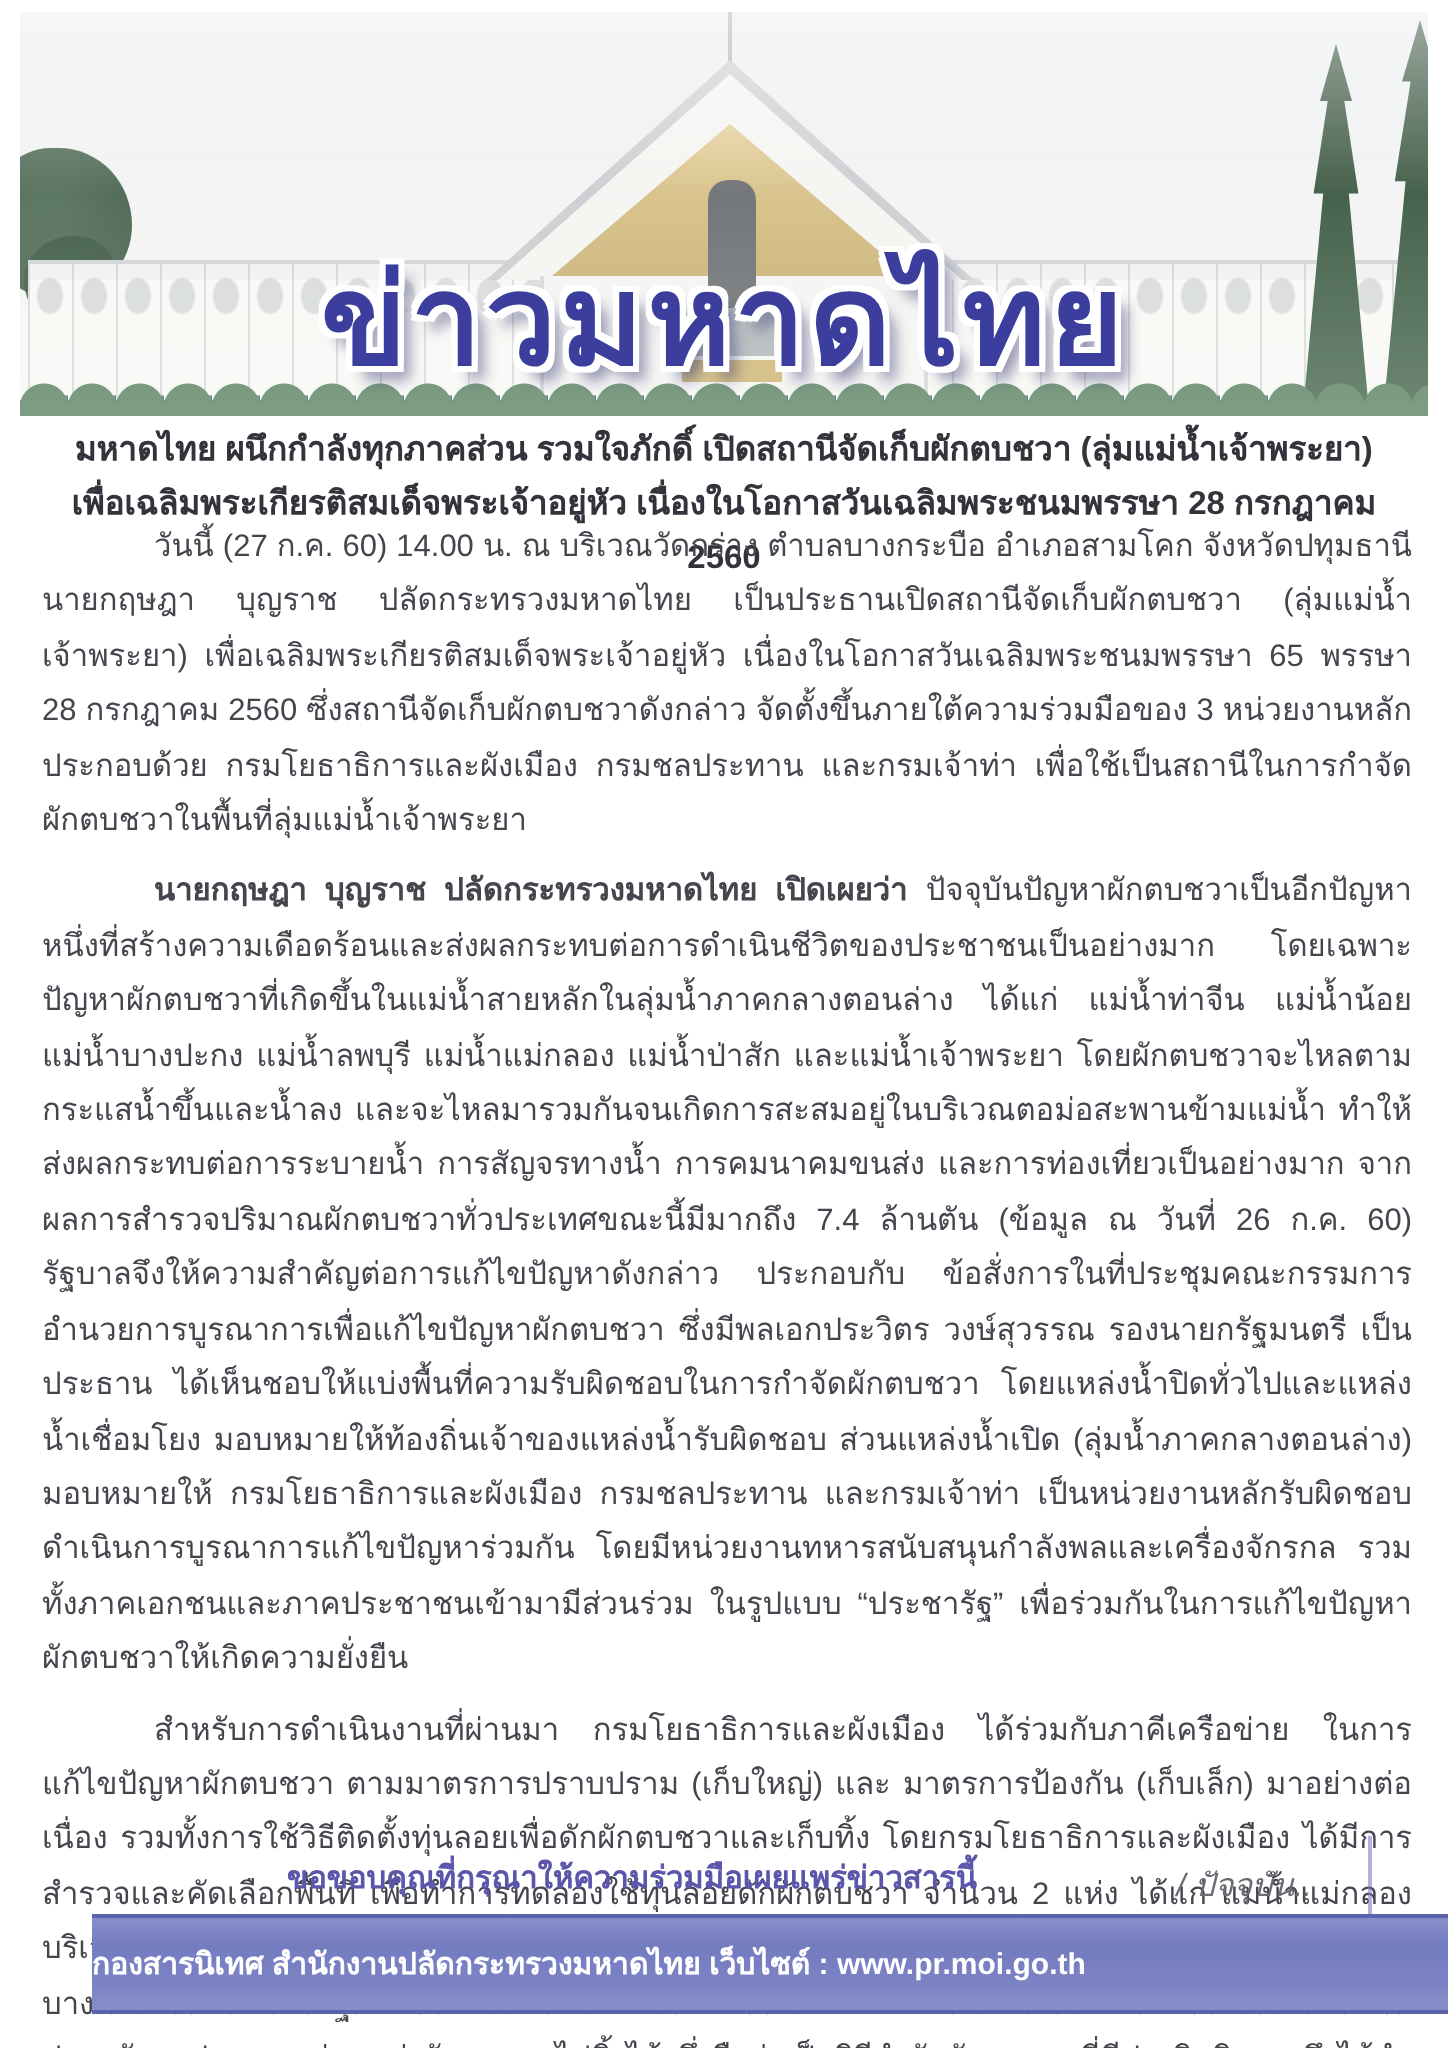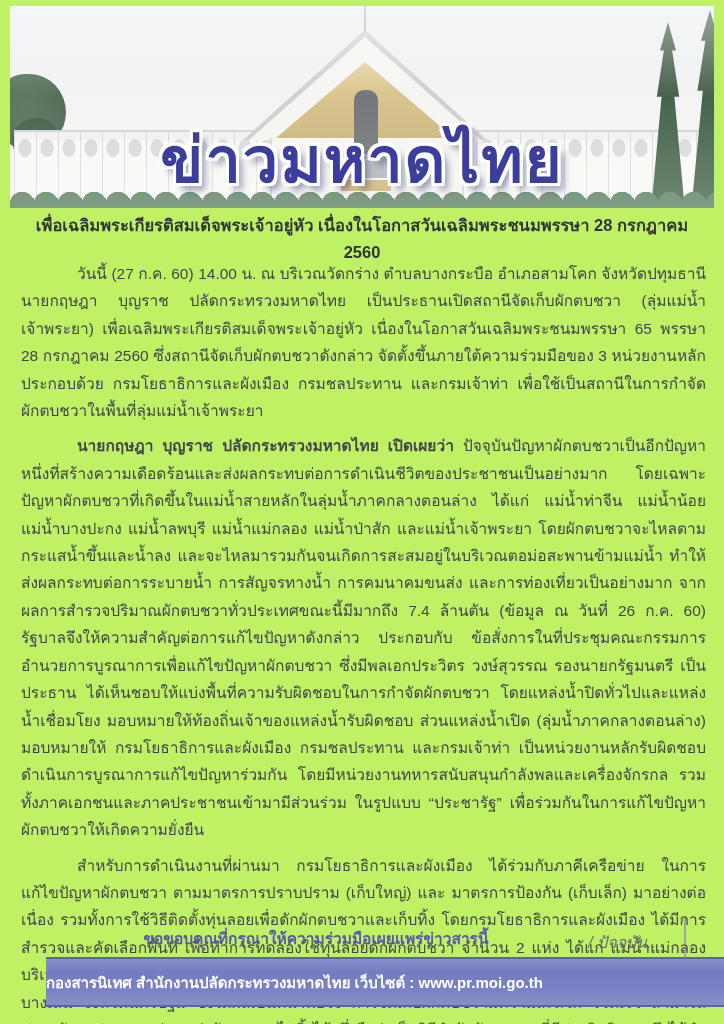--- a/index.html
+++ b/index.html
@@ -1,18 +1,18 @@
 <!DOCTYPE html>
 <html><head>
 <meta charset="utf-8">
 <style>
   html,body{margin:0;padding:0;background:#e8e8e8;}
   .page{
     position:relative; width:724px; height:1024px; margin:0 auto;
-    background:#bef264; overflow:hidden;
+    background:#ffffff; overflow:hidden;
     font-family:"Liberation Sans","DejaVu Sans",sans-serif;
     color:#45454e;
   }
   
   .photo{
     position:absolute; left:10px; top:6px; width:704px; height:202px;
     background:linear-gradient(180deg,#e7ebee 0%,#f1f2f1 45%,#f7f7f4 100%);
     overflow:hidden;
   }
   .photo *{position:absolute;}
@@ -110,20 +110,21 @@
     <div class="pedestal"></div>
     <div class="plaque"></div>
     <div class="pine pine1"></div>
     <div class="pine pine2"></div>
     <div class="hedge"></div>
     <div class="photo-wash"></div>
     <div class="newsletter-title">ข่าวมหาดไทย</div>
   </div>
 
   <div class="headline">
+    <div>มหาดไทย ผนึกกำลังทุกภาคส่วน รวมใจภักดิ์ เปิดสถานีจัดเก็บผักตบชวา (ลุ่มแม่น้ำเจ้าพระยา)</div>
     <div>เพื่อเฉลิมพระเกียรติสมเด็จพระเจ้าอยู่หัว เนื่องในโอกาสวันเฉลิมพระชนมพรรษา 28 กรกฎาคม 2560</div>
   </div>
 
   <div class="bodytext">
     <p><span class="lead"></span><span>วันนี้ (27 ก.ค. 60) 14.00 น. ณ บริเวณวัดกร่าง ตำบลบางกระบือ อำเภอสามโคก จังหวัดปทุมธานี นายกฤษฎา บุญราช ปลัดกระทรวงมหาดไทย เป็นประธานเปิดสถานีจัดเก็บผักตบชวา (ลุ่มแม่น้ำเจ้าพระยา) เพื่อเฉลิมพระเกียรติสมเด็จพระเจ้าอยู่หัว เนื่องในโอกาสวันเฉลิมพระชนมพรรษา 65 พรรษา 28 กรกฎาคม 2560 ซึ่งสถานีจัดเก็บผักตบชวาดังกล่าว จัดตั้งขึ้นภายใต้ความร่วมมือของ 3 หน่วยงานหลัก ประกอบด้วย กรมโยธาธิการและผังเมือง กรมชลประทาน และกรมเจ้าท่า เพื่อใช้เป็นสถานีในการกำจัดผักตบชวาในพื้นที่ลุ่มแม่น้ำเจ้าพระยา</span></p>
     <p><span class="lead">นายกฤษฎา บุญราช ปลัดกระทรวงมหาดไทย เปิดเผยว่า</span><span> ปัจจุบันปัญหาผักตบชวาเป็นอีกปัญหาหนึ่งที่สร้างความเดือดร้อนและส่งผลกระทบต่อการดำเนินชีวิตของประชาชนเป็นอย่างมาก โดยเฉพาะปัญหาผักตบชวาที่เกิดขึ้นในแม่น้ำสายหลักในลุ่มน้ำภาคกลางตอนล่าง ได้แก่ แม่น้ำท่าจีน แม่น้ำน้อย แม่น้ำบางปะกง แม่น้ำลพบุรี แม่น้ำแม่กลอง แม่น้ำป่าสัก และแม่น้ำเจ้าพระยา โดยผักตบชวาจะไหลตามกระแสน้ำขึ้นและน้ำลง และจะไหลมารวมกันจนเกิดการสะสมอยู่ในบริเวณตอม่อสะพานข้ามแม่น้ำ ทำให้ส่งผลกระทบต่อการระบายน้ำ การสัญจรทางน้ำ การคมนาคมขนส่ง และการท่องเที่ยวเป็นอย่างมาก จากผลการสำรวจปริมาณผักตบชวาทั่วประเทศขณะนี้มีมากถึง 7.4 ล้านตัน (ข้อมูล ณ วันที่ 26 ก.ค. 60) รัฐบาลจึงให้ความสำคัญต่อการแก้ไขปัญหาดังกล่าว ประกอบกับ ข้อสั่งการในที่ประชุมคณะกรรมการอำนวยการบูรณาการเพื่อแก้ไขปัญหาผักตบชวา ซึ่งมีพลเอกประวิตร วงษ์สุวรรณ รองนายกรัฐมนตรี เป็นประธาน ได้เห็นชอบให้แบ่งพื้นที่ความรับผิดชอบในการกำจัดผักตบชวา โดยแหล่งน้ำปิดทั่วไปและแหล่งน้ำเชื่อมโยง มอบหมายให้ท้องถิ่นเจ้าของแหล่งน้ำรับผิดชอบ ส่วนแหล่งน้ำเปิด (ลุ่มน้ำภาคกลางตอนล่าง) มอบหมายให้ กรมโยธาธิการและผังเมือง กรมชลประทาน และกรมเจ้าท่า เป็นหน่วยงานหลักรับผิดชอบดำเนินการบูรณาการแก้ไขปัญหาร่วมกัน โดยมีหน่วยงานทหารสนับสนุนกำลังพลและเครื่องจักรกล รวมทั้งภาคเอกชนและภาคประชาชนเข้ามามีส่วนร่วม ในรูปแบบ “ประชารัฐ” เพื่อร่วมกันในการแก้ไขปัญหาผักตบชวาให้เกิดความยั่งยืน</span></p>
     <p><span class="lead"></span><span>สำหรับการดำเนินงานที่ผ่านมา กรมโยธาธิการและผังเมือง ได้ร่วมกับภาคีเครือข่าย ในการแก้ไขปัญหาผักตบชวา ตามมาตรการปราบปราม (เก็บใหญ่) และ มาตรการป้องกัน (เก็บเล็ก) มาอย่างต่อเนื่อง รวมทั้งการใช้วิธีติดตั้งทุ่นลอยเพื่อดักผักตบชวาและเก็บทิ้ง โดยกรมโยธาธิการและผังเมือง ได้มีการสำรวจและคัดเลือกพื้นที่ เพื่อทำการทดลองใช้ทุ่นลอยดักผักตบชวา จำนวน 2 แห่ง ได้แก่ แม่น้ำแม่กลอง บริเวณสะพานกอบกุล อำเภอเมือง จังหวัดราชบุรี และ แม่น้ำท่าจีน บริเวณสะพานวัดบางไผ่นารถ อำเภอบางเลน จังหวัดนครปฐม ซึ่งได้ผลเป็นที่น่าพอใจ การจัดเก็บผักตบชวามีความสะดวก รวดเร็ว สามารถประหยัดงบประมาณค่าขนส่งผักตบชวาไปทิ้งได้ ซึ่งถือว่าเป็นวิธีกำจัดผักตบชวาที่มีประสิทธิภาพ จึงได้นำวิธีการดังกล่าวไปขยายผลยังลุ่มแม่น้ำเจ้าพระยา โดยการจัดตั้งสถานีจัดเก็บผักตบชวาที่บริเวณสะพานข้ามแม่น้ำเจ้าพระยา ระหว่างอำเภอสามโคก จังหวัดปทุมธานี กับอำเภอบางไทร จังหวัดพระนครศรีอยุธยา ขึ้นอีกแห่งหนึ่ง โดยกรมโยธาธิการและผังเมือง กรมชลประทาน สนับสนุนเครื่องจักรกลและอุปกรณ์ พร้อมเจ้าหน้าที่จัดเก็บผักตบชวา และหน่วยงานทหารในพื้นที่สนับสนุนกำลังพล องค์กรปกครองส่วนท้องถิ่นและภาคเอกชน ร่วมกันสนับสนุนแรงงาน เพื่อบูรณาการในการเร่งกำจัดผักตบชวาในพื้นที่รับผิดชอบของกรมเจ้าท่าร่วมกัน จากนั้นจะส่งมอบสถานีฯ แห่งนี้ให้กรมเจ้าท่ารับผิดชอบดูแลต่อไป</span></p>
   </div>
 
   <div class="closing-row">

